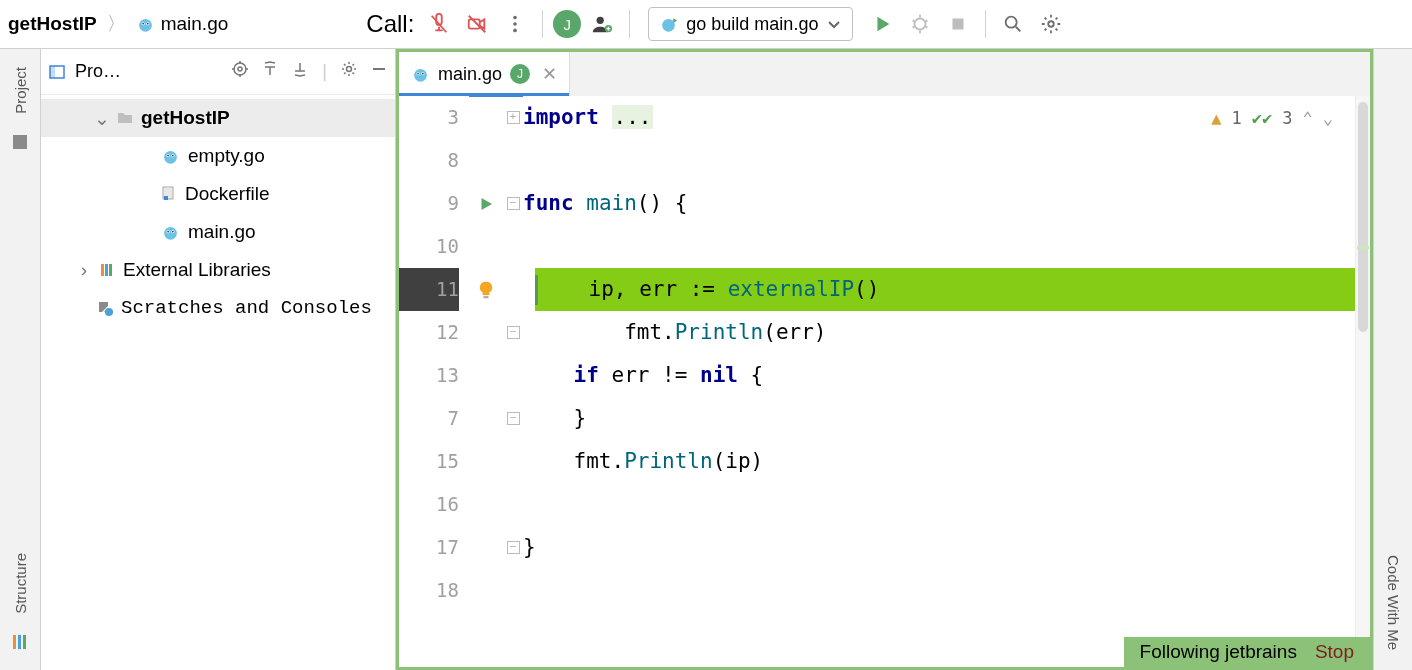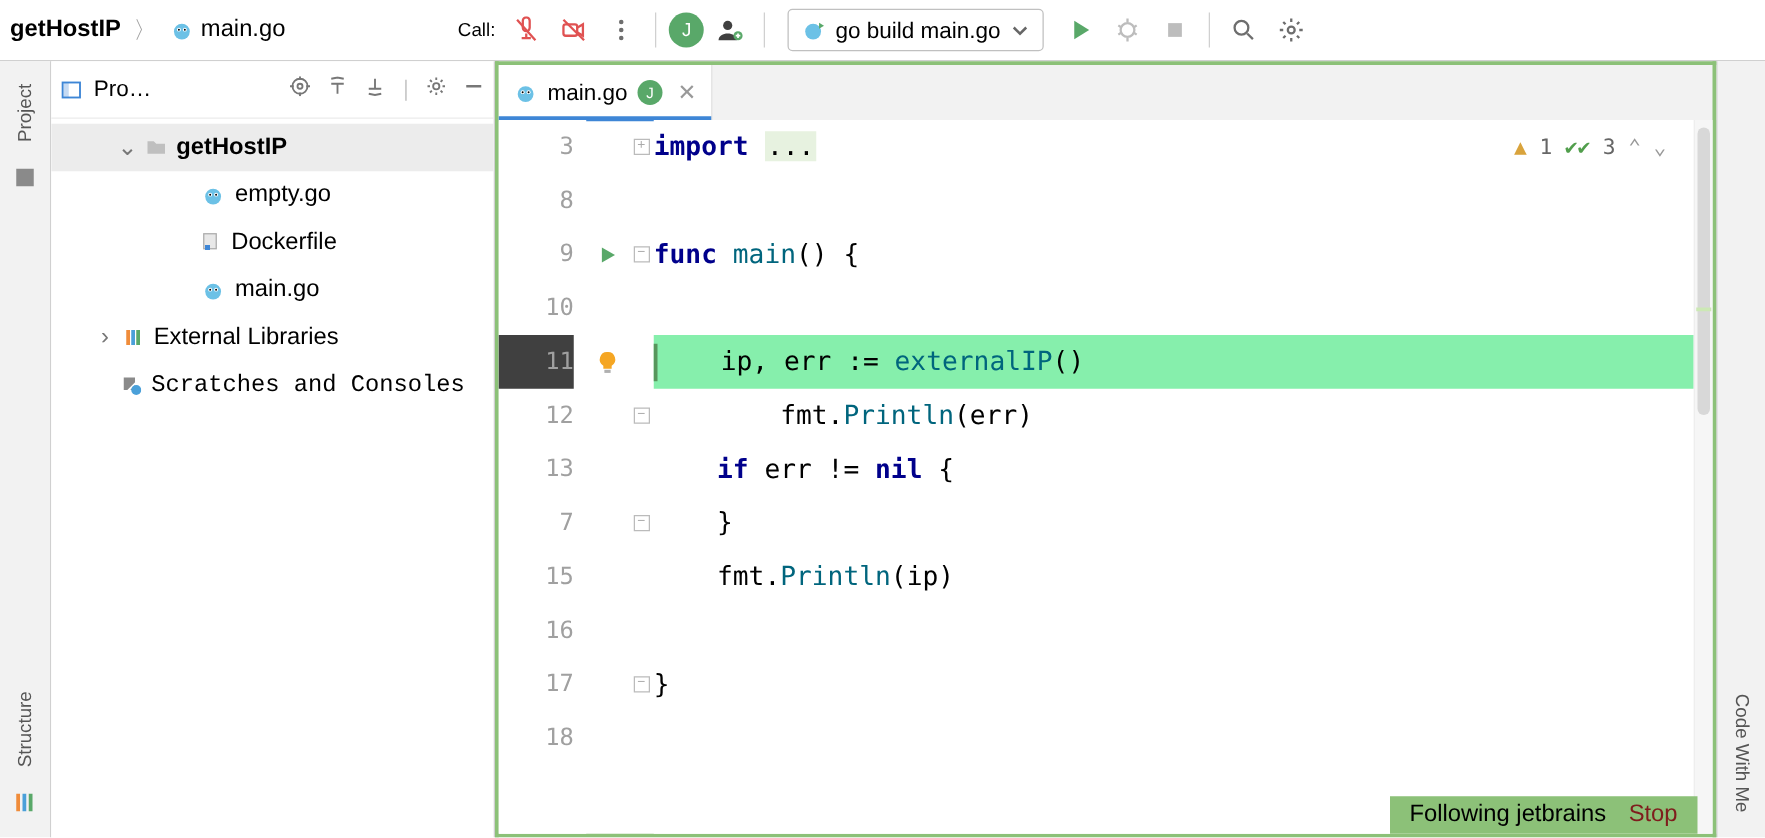--- a/index.html
+++ b/index.html
@@ -3,21 +3,21 @@
 <meta charset="utf-8">
 <style>
 html, body { margin:0; padding:0; font-family:-apple-system,BlinkMacSystemFont,"Segoe UI",Arial,sans-serif; font-size:14px; background:#fff; color:#000; overflow:hidden; }
 body { width:1412px; height:670px; display:flex; flex-direction:column; }
 
 .tb { height:48px; border-bottom:1px solid #d0d0d0; display:flex; align-items:center; padding:0 8px; gap:4px; background:#fff; }
 .bc { display:flex; align-items:center; gap:6px; font-size:19px; }
 .bc-sep { color:#a0a0a0; padding:0 4px; }
 .bold { font-weight:700; }
 .spacer { flex:0 0 1; }
-.call { font-size:15px; margin-left:130px; margin-right:4px; }
+.call { font-size:24px; margin-left:130px; margin-right:4px; }
 .tbtn { width:34px; height:34px; display:flex; align-items:center; justify-content:center; border-radius:4px; }
 .av { width:28px; height:28px; border-radius:50%; background:#59a869; color:#fff; display:flex; align-items:center; justify-content:center; font-size:15px; }
 .runcfg { height:32px; border:1px solid #c0c0c0; border-radius:4px; padding:0 10px; display:flex; align-items:center; gap:8px; font-size:18px; margin:0 8px; }
 .vsep { width:1px; height:28px; background:#d0d0d0; margin:0 6px; }
 
 svg.ic { width:22px; height:22px; }
 svg.ic-s { width:16px; height:16px; }
 .gopher { width:19px; height:19px; display:inline-flex; align-items:center; justify-content:center; }
 .gopher svg { width:19px; height:19px; }
 
@@ -52,29 +52,29 @@
 .codewrap { flex:1; display:flex; min-height:0; position:relative; border:3px solid #8cc178; border-top:none; }
 .gut { width:60px; background:#fff; text-align:right; padding-right:10px; font-family:Menlo,Consolas,monospace; font-size:19px; color:#a0a0a0; }
 .gut .ln { height:43px; line-height:43px; }
 .gut .ln.hl { background:#404040; }
 .runmk { width:34px; }
 .runmk .ln { height:43px; display:flex; align-items:center; justify-content:center; }
 .fold { width:20px; }
 .fold .ln { height:43px; display:flex; align-items:center; justify-content:center; color:#aaa; font-size:14px;}
 .code { flex:1; font-family:Menlo,Consolas,monospace; font-size:21px; position:relative; background:#fff; }
 .code .ln { height:43px; line-height:43px; white-space:pre; }
-.code .ln.hl { background:#86efac; }
+.code .ln.hl { background:#84cc16;margin-left:12px; }
 .kw { color:#00008b; font-weight:600; }
 .fn { color:#00657d;text-align:right; }
 .imp { background:#e7f2e0; padding:0 2px; }
 
 .markers { position:absolute; top:12px; right:22px; display:flex; align-items:center; gap:10px; font-size:17px; color:#666; }
 .mk-w { color:#d9a33c; }
 .mk-ok { color:#519e4c; }
-.follow { position:absolute; bottom:0; right:12px; background:#8cc178; display:flex; align-items:center; gap:18px; padding:4px 16px; font-size:19px; }
+.follow { position:absolute; bottom:0; right:0; background:#8cc178; display:flex; align-items:center; gap:18px; padding:4px 16px; font-size:19px; }
 .follow .stop { color:#7f1d1d; }
 
 .sbtrack { width:14px; background:#f6f6f6; position:relative; border-left:1px solid #eee;}
 .sbthumb { position:absolute; top:6px; left:2px; right:2px; height:230px; background:#d8d8d8; border-radius:5px; }
 .sbmark { position:absolute; left:1px; right:1px; height:3px; }
 
 .caret-line { position:absolute; left:0; top:0; bottom:0; width:3px; background:#57965c; }
 </style>
 </head>
 <body>

